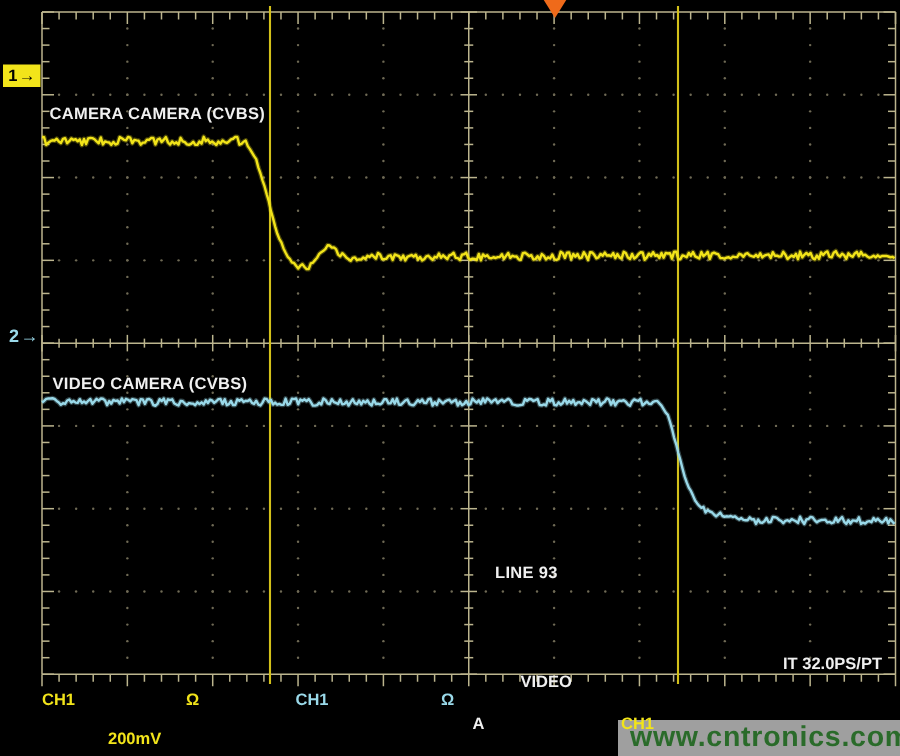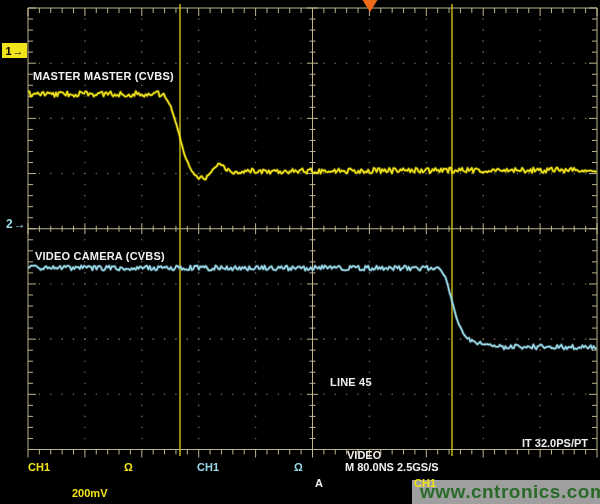--- a/index.html
+++ b/index.html
@@ -923,30 +923,29 @@
   <div class="ovl ch-box" style="left:2px;top:43px;">
     <span>1</span>
       <span>→</span>
   </div>
 
   <div class="ovl ch2-mark" style="left:6px;top:217px;">
     <span>2</span>
       <span>→</span>
   </div>
 
-  <div class="ovl scope-label" style="left:33px;top:70px;">MASTER MASTER (CVBS)</div>
+  <div class="ovl scope-label" style="left:33px;top:70px;">CAMERA CAMERA (CVBS)</div>
   <div class="ovl scope-label" style="left:35px;top:250px;">VIDEO CAMERA (CVBS)</div>
-  <div class="ovl scope-label" style="left:330px;top:376px;">LINE 45</div>
+  <div class="ovl scope-label" style="left:330px;top:376px;">LINE 93</div>
 
   <div class="ovl ro yel" style="left:28px;top:461px;">CH1</div>
   <div class="ovl ro yel" style="left:72px;top:487px;">200mV</div>
   <div class="ovl ro yel" style="left:124px;top:461px;">Ω</div>
   <div class="ovl ro cyn" style="left:197px;top:461px;">CH1</div>
   <div class="ovl ro cyn" style="left:294px;top:461px;">Ω</div>
-  <div class="ovl ro wht" style="left:345px;top:461px;">M 80.0NS 2.5GS/S</div>
   <div class="ovl ro wht" style="left:494px;top:437px;margin-left:28px;">IT 32.0PS/PT</div>
 
   <div class="ovl ro wht z4" style="left:315px;top:477px;">A</div>
   <div class="ovl ro wht z4" style="left:347px;top:449px;">VIDEO</div>
   <div class="ovl ro yel z4" style="left:414px;top:477px;">CH1</div>
 
   <div class="ovl wm-band" style="left:412px;top:480px;"></div>
   <div class="ovl wm-text" style="left:420px;top:481px;">www.cntronics.com</div>
 
 </div>

